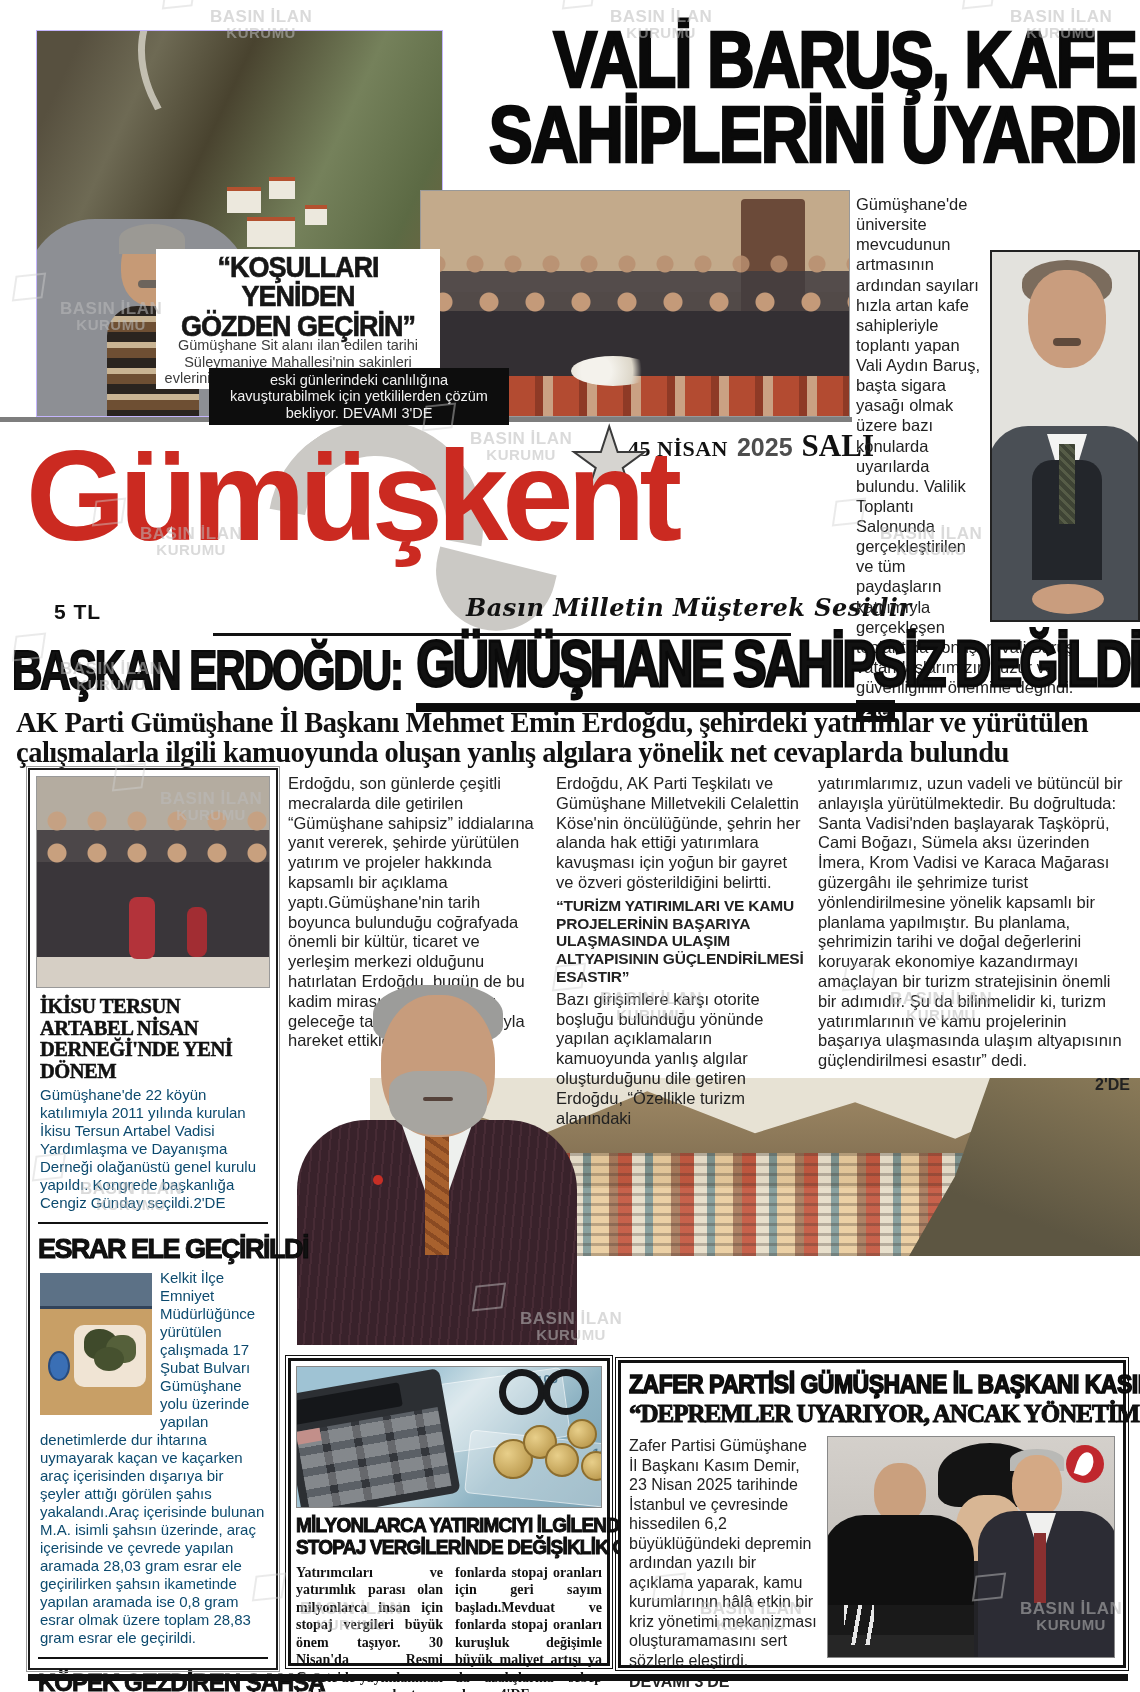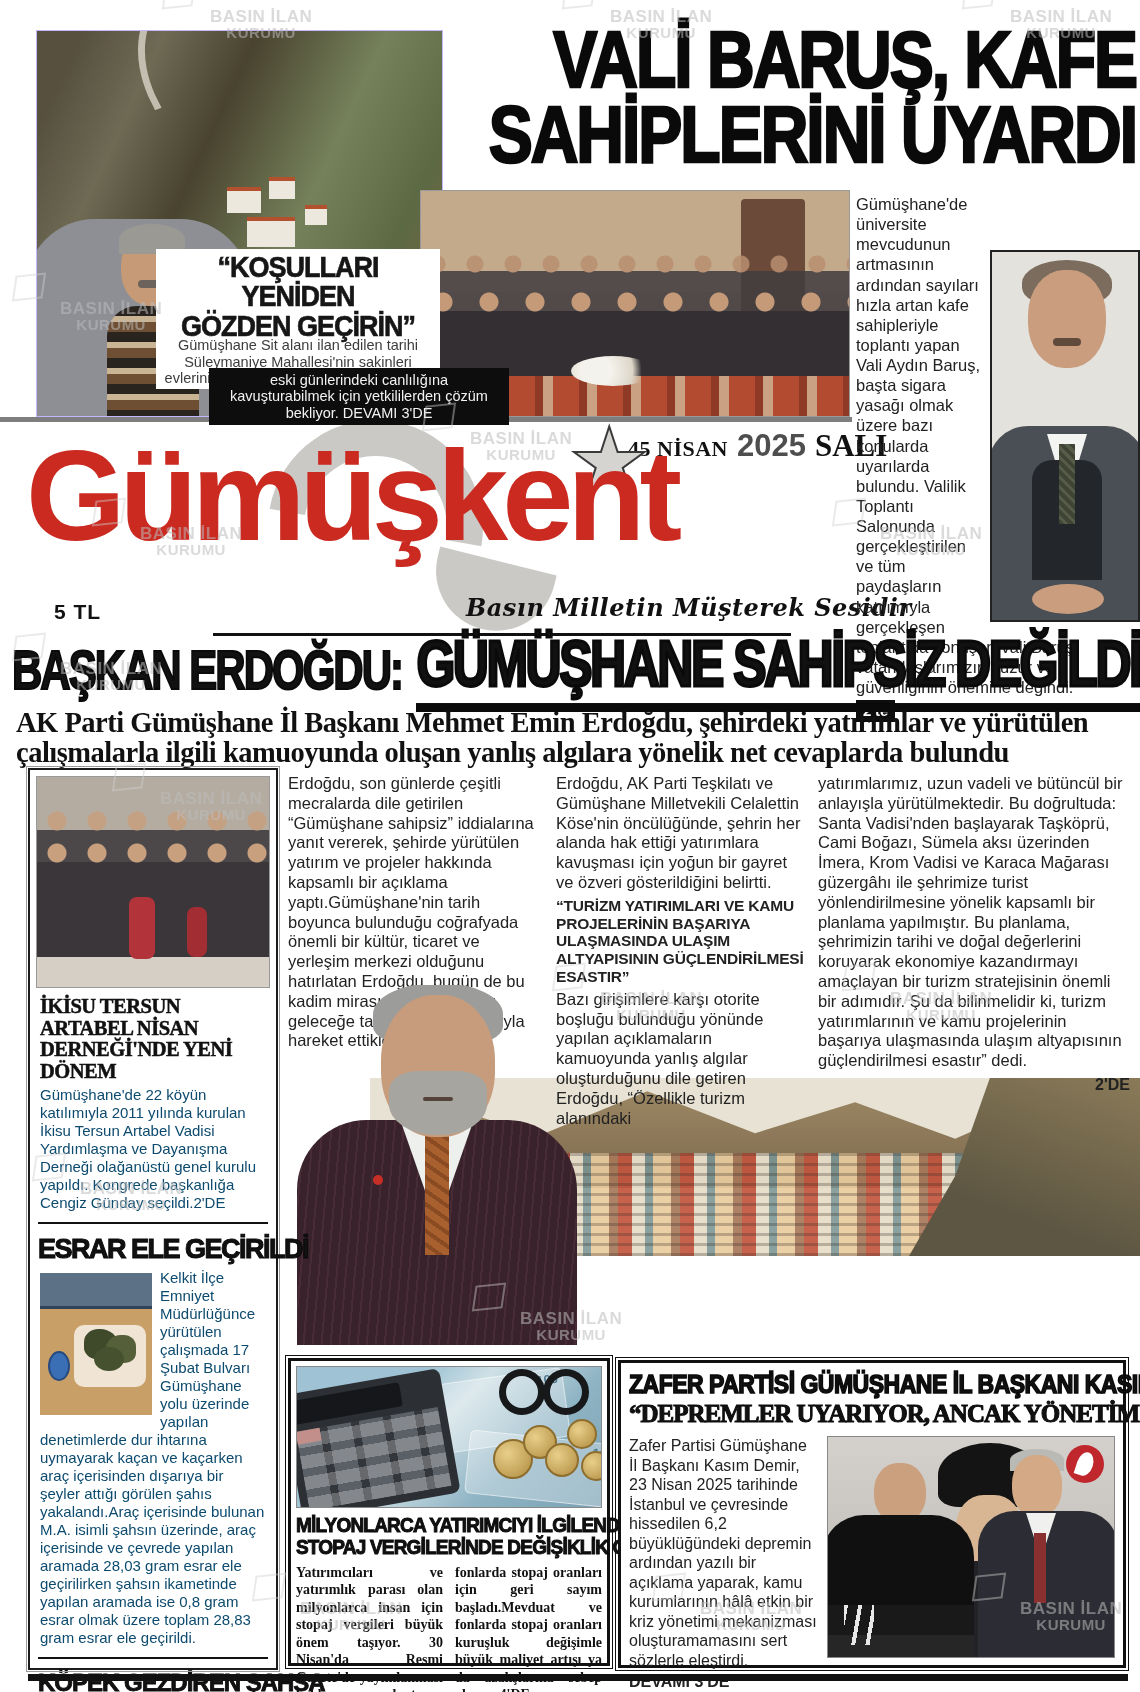--- a/index.html
+++ b/index.html
@@ -74,21 +74,21 @@
   .vp-tie{position:absolute;left:67px;bottom:96px;width:16px;height:80px;
      background:repeating-linear-gradient(45deg,#3f4435 0 4px,#565c47 4px 7px);}
   .vp-hands{position:absolute;left:40px;bottom:6px;width:72px;height:30px;background:#c99d7e;border-radius:50%;}
   .badge{display:inline-block;background:#0d0d0d;color:#fff;font-weight:bold;font-size:15px;
      padding:2px 7px;margin-top:3px;}
 
   
   #graybar{position:absolute;left:0;top:417px;width:852px;height:5px;background:#7e7e7e;}
   #mh-date{position:absolute;left:628px;top:428px;display:flex;align-items:baseline;gap:9px;white-space:nowrap;}
   #mh-date .d1{font-family:"Liberation Serif",serif;font-weight:bold;font-size:22px;letter-spacing:.5px;}
-  #mh-date .d2{font-weight:bold;font-size:31px;color:#4e4e4e;}
+  #mh-date .d2{font-weight:bold;font-size:25px;color:#4e4e4e;}
   #mh-date .d3{font-family:"Liberation Serif",serif;font-weight:bold;font-size:31px;}
   #emblem-c{position:absolute;left:268px;top:420px;width:215px;height:215px;border-radius:50%;z-index:1;
      border:36px solid #cbc9c5;border-color:#cbc9c5 #cbc9c5 transparent transparent;transform:rotate(-35deg);}
   #emblem-c2{position:absolute;left:430px;top:560px;width:120px;height:70px;background:#cbc9c5;
      border-radius:0 0 60px 60px;transform:rotate(14deg);z-index:1;}
   #emblem-star{position:absolute;left:568px;top:408px;font-size:92px;color:#d6d4d0;z-index:1;
      -webkit-text-stroke:2px #3a3a3a;}
   #mh-title{position:absolute;left:26px;top:432px;z-index:2;color:#cb2a21;font-weight:bold;
      font-size:128px;letter-spacing:-6px;line-height:1;}
   #mh-price{position:absolute;left:54px;top:600px;font-size:21px;font-weight:bold;letter-spacing:1px;z-index:2;}

